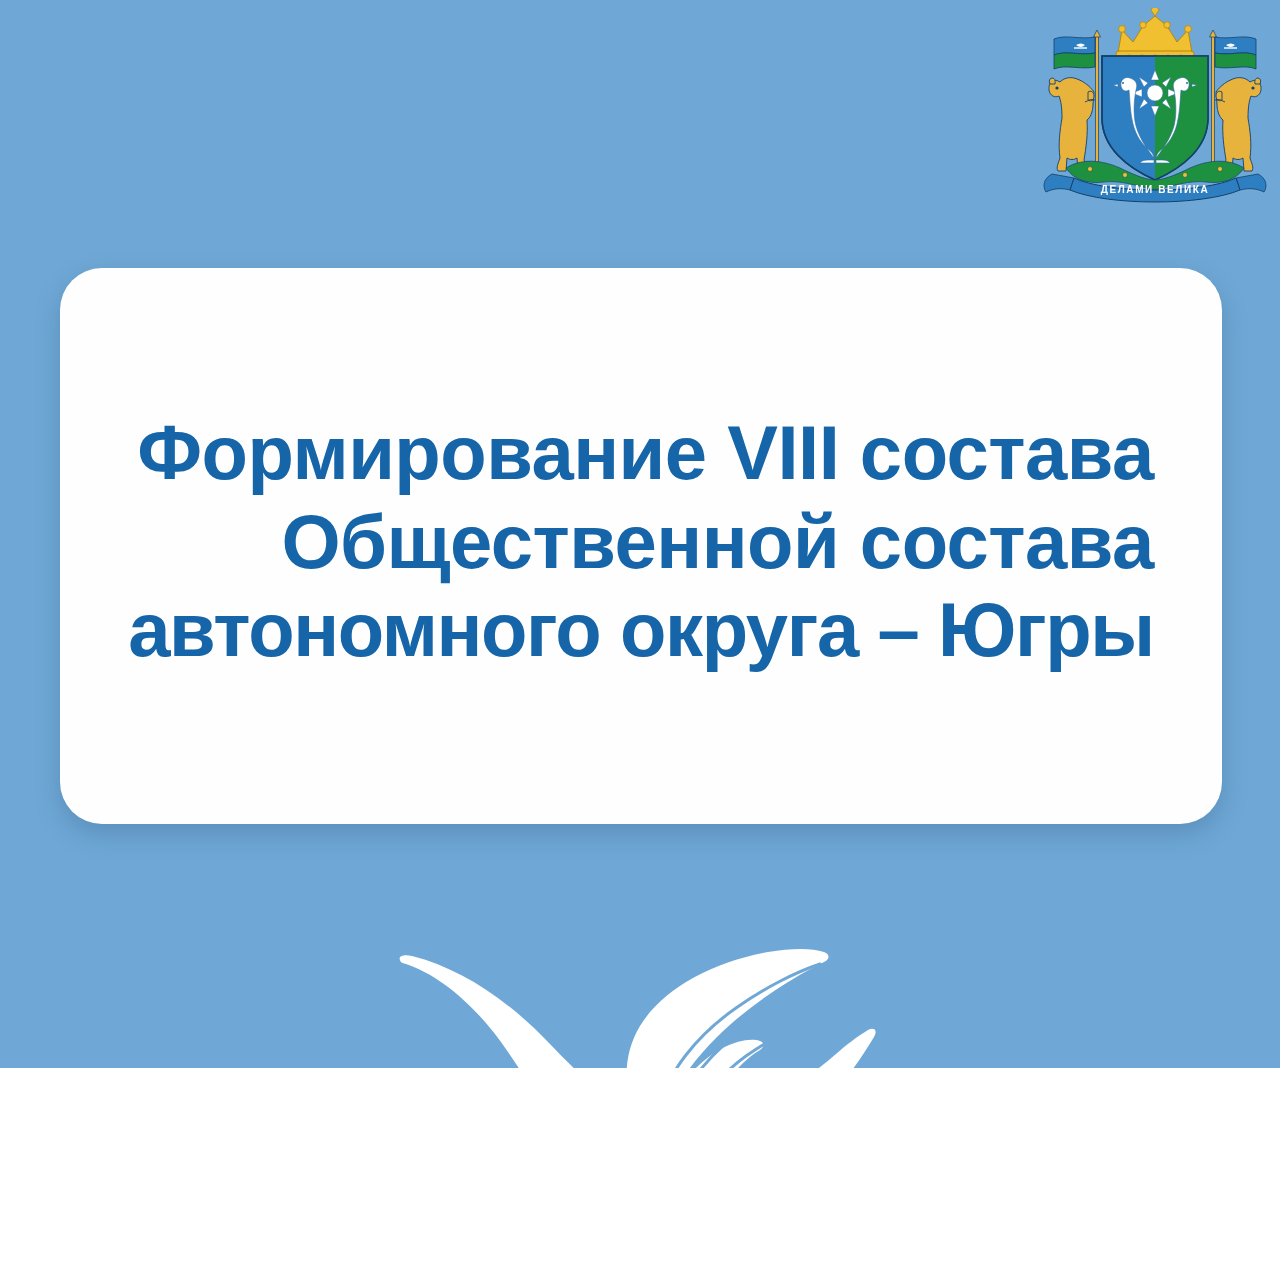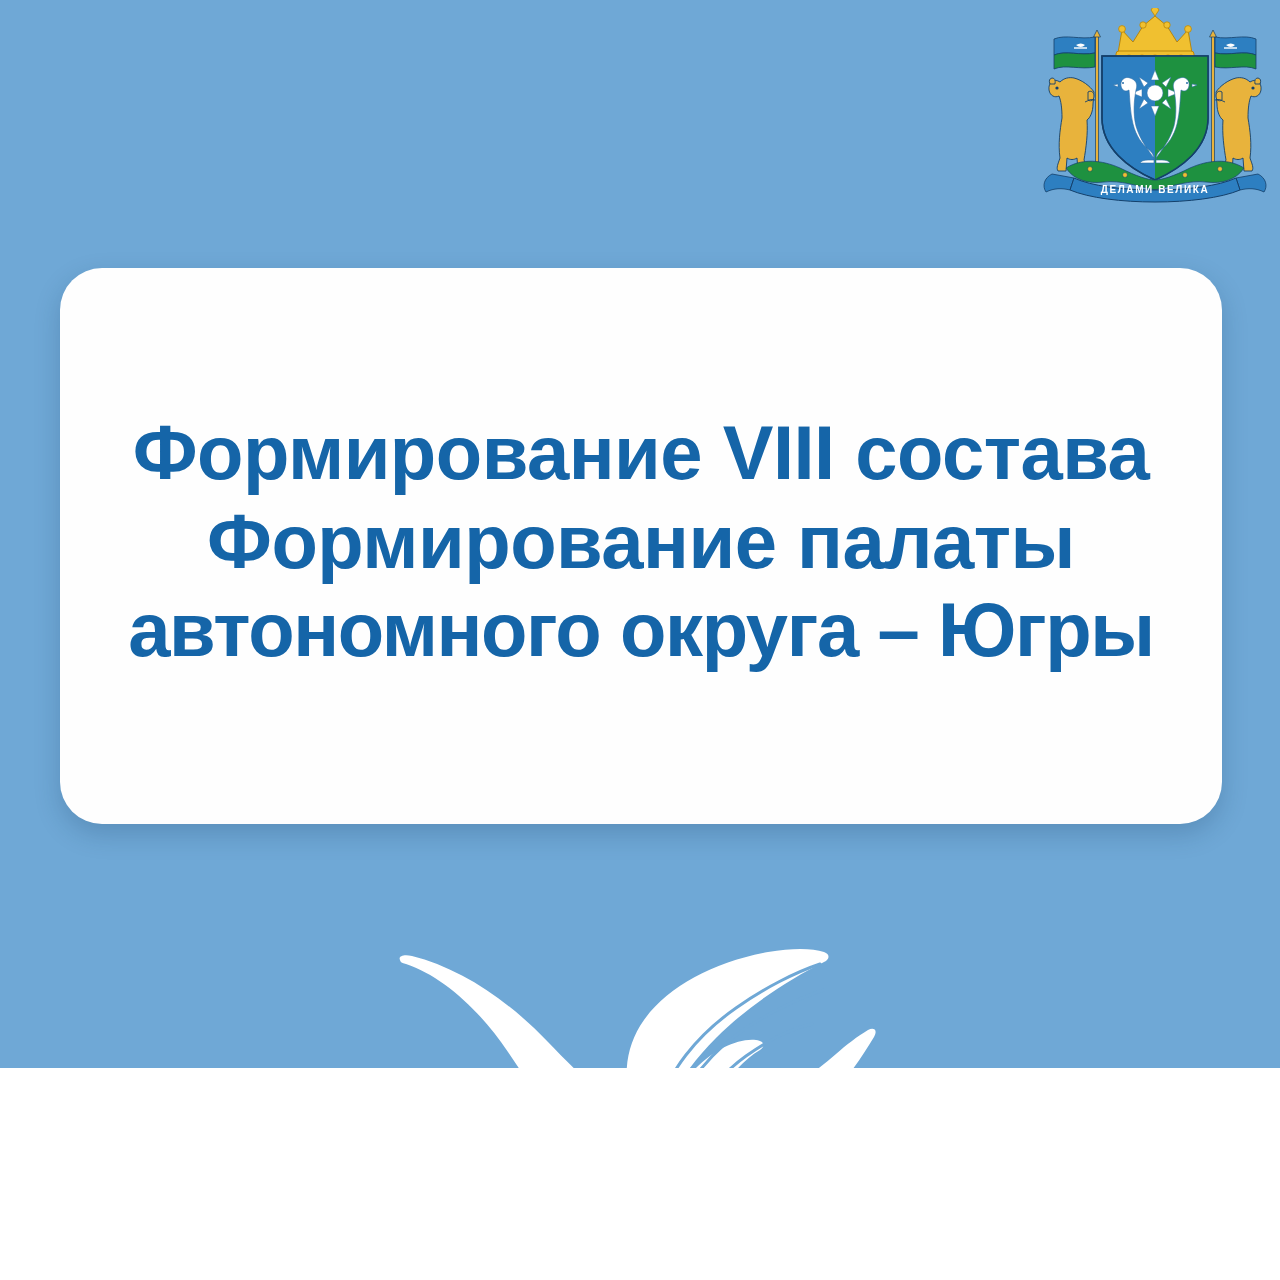--- a/index.html
+++ b/index.html
@@ -49,21 +49,21 @@
     display: flex;
     flex-direction: column;
     align-items: center;
     justify-content: center;
     box-sizing: border-box;
     padding: 10px 12px 18px 12px;
   }
 
   .title-text {
     margin: 0;
-    text-align: center;
+    text-align: right;
     color: #1565A8;
     font-weight: 700;
     font-size: 76px;
     line-height: 1.17;
     letter-spacing: -0.5px;
     font-family: "Liberation Sans", "DejaVu Sans", sans-serif;
     white-space: nowrap;
   }
   .title-line {
     display: block;
@@ -212,21 +212,21 @@
         <path d="M228,166 C236,170 238,178 234,184 C226,180 218,180 210,182 L206,170 Z" fill="#2D7FC1" stroke="#14406B" stroke-width="0.8"></path>
         <path d="M44,170 C78,186 172,186 206,170 L210,182 C172,198 78,198 40,182 Z" fill="#2D7FC1" stroke="#14406B" stroke-width="1"></path>
         <text x="125" y="185" text-anchor="middle" font-family="'Liberation Sans','DejaVu Sans',sans-serif" font-size="10" font-weight="700" letter-spacing="1.6" fill="#FFFFFF">ДЕЛАМИ ВЕЛИКА</text>
       </g>
     </svg>
   </div>
 
   <div class="title-card">
     <h1 class="title-text">
       <span class="title-line">Формирование VIII состава</span>
-      <span class="title-line">Формирование палаты</span>
+      <span class="title-line">Общественной состава</span>
       <span class="title-line wide">автономного округа – Югры</span>
     </h1>
   </div>
 
   <div class="bird-emblem">
     <svg viewBox="0 0 492 228" xmlns="http://www.w3.org/2000/svg" aria-label="Стилизованная белая птица">
       <g fill="#FFFFFF">
 
         <path d="M4,18
                  C2,14 8,12 16,14

